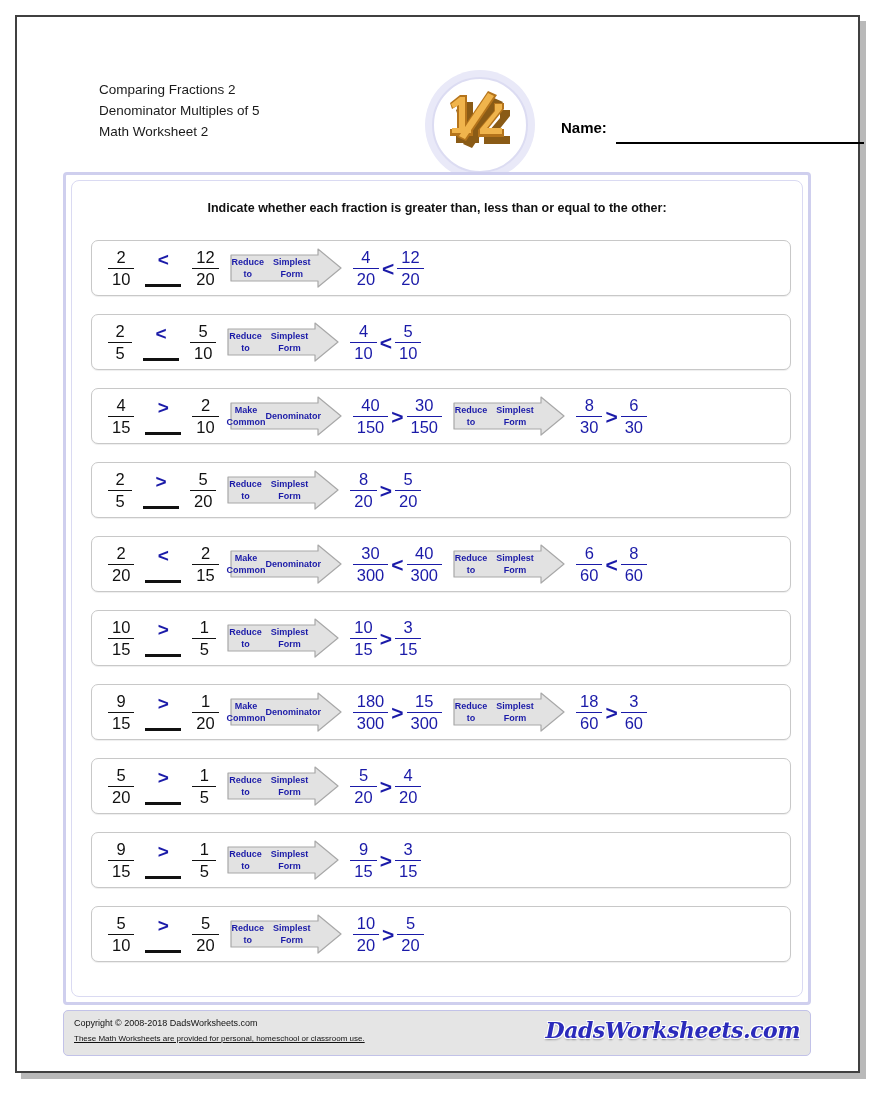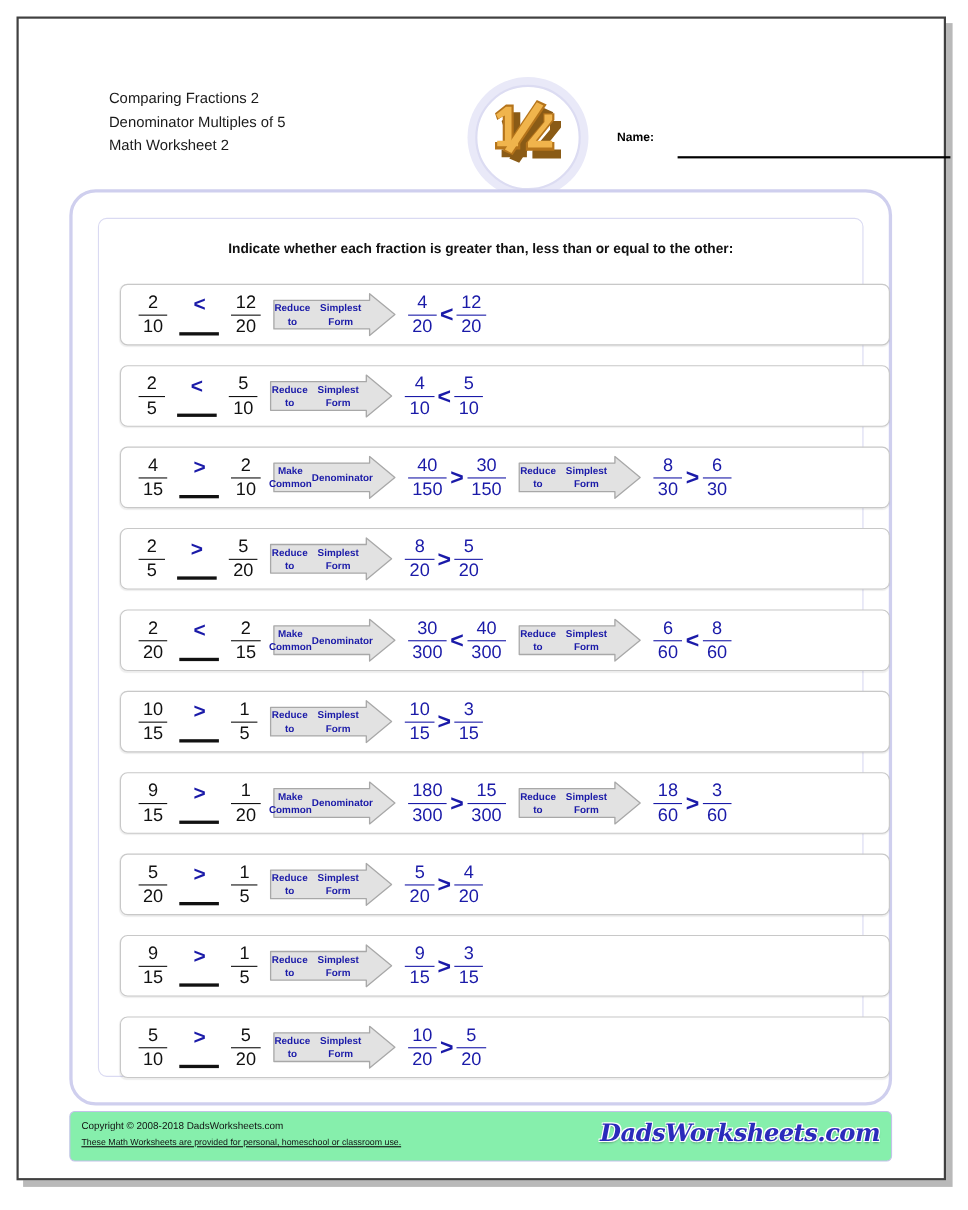--- a/index.html
+++ b/index.html
@@ -85,21 +85,21 @@
     position: absolute;
     left: 508px;
     top: 92px;
     width: 305px;
     height: 40px;
   }
   .name-label {
     position: absolute;
     left: 0;
     top: 10px;
-    font-size: 11px;
+    font-size: 15px;
     font-weight: bold;
     color: #000;
   }
   .name-line {
     position: absolute;
     left: 55px;
     top: 33px;
     width: 248px;
     height: 0;
     border-bottom: 2px solid #000;
@@ -117,24 +117,24 @@
   }
 
   
   .panel {
     position: absolute;
     left: 46px;
     top: 155px;
     width: 748px;
     height: 833px;
     border: 3px solid #cfcfee;
-    border-radius: 24px;
+    border-radius: 4px;
     background: #ffffff;
     box-sizing: border-box;
-    padding: 23px;
+    padding: 5px;
   }
   .panel-inner {
     width: 100%;
     height: 100%;
     border: 1px solid #dadaf2;
     border-radius: 8px;
     box-sizing: border-box;
     position: relative;
   }
 
@@ -266,21 +266,21 @@
     text-align: center;
   }
 
   
   .footer {
     position: absolute;
     left: 46px;
     top: 993px;
     width: 748px;
     height: 46px;
-    background: #86efac;
+    background: #e5e5e5;
     border: 1px solid #c2c2e8;
     border-radius: 5px;
     box-sizing: border-box;
   }
   .copy1 {
     position: absolute;
     left: 10px;
     top: 7px;
     font-size: 9px;
     color: #111;

